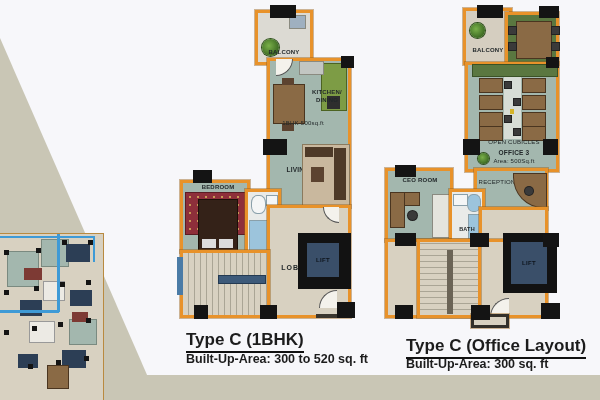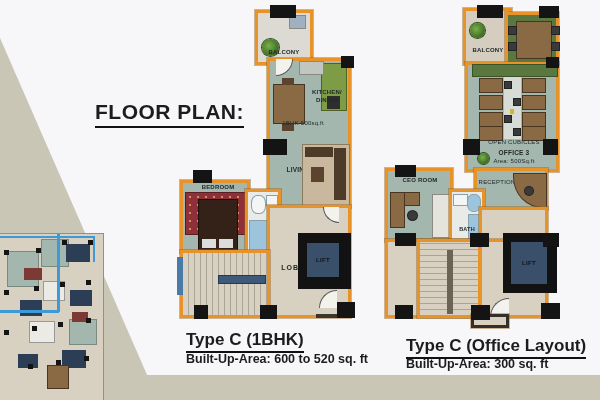--- a/index.html
+++ b/index.html
@@ -43,21 +43,20 @@
   .blue{background:#9cc4dc;}
   .thumb-line{position:absolute;background:#3e9ad6;}
 </style>
 </head>
 <body>
 
 <div class="stage">
   <div class="tri"></div>
   <div class="band"></div>
 
-  <div class="heading">FLOOR PLAN:</div>
 
   <div>
 
     <div class="room f-gray abs" style="left:255px;top:10px;width:58px;height:55px;">
       <div class="plant" style="left:4px;top:26px;width:17px;height:17px;"></div>
       <div class="cabinet" style="left:32px;top:3px;width:15px;height:12px;background:#9fb0c0;"></div>
       <div class="rlabel" style="left:4px;top:36px;width:44px;">BALCONY</div>
     </div>
 
     <div class="room f-teal" style="left:267px;top:58px;width:84px;height:150px;">
@@ -115,21 +114,21 @@
 
     <div class="col" style="left:270px;top:5px;width:26px;height:13px;"></div>
     <div class="col" style="left:341px;top:56px;width:13px;height:12px;"></div>
     <div class="col" style="left:263px;top:139px;width:24px;height:16px;"></div>
     <div class="col" style="left:193px;top:170px;width:19px;height:13px;"></div>
     <div class="col" style="left:194px;top:305px;width:14px;height:14px;"></div>
     <div class="col" style="left:260px;top:305px;width:17px;height:14px;"></div>
     <div class="col" style="left:337px;top:302px;width:18px;height:16px;"></div>
 
     <div class="ptitle" style="left:186px;top:330px;">Type C (1BHK)</div>
-    <div class="psub" style="left:186px;top:352px;">Built-Up-Area: 600 to 520 sq. ft</div>
+    <div class="psub" style="left:186px;top:352px;">Built-Up-Area: 300 to 520 sq. ft</div>
   </div>
 
   <div>
     <div class="room f-tan" style="left:463px;top:8px;width:49px;height:57px;">
       <div class="plant" style="left:4px;top:12px;width:15px;height:15px;"></div>
       <div class="rlabel" style="left:0px;top:36px;width:44px;">BALCONY</div>
     </div>
 
     <div class="room f-olive" style="left:505px;top:12px;width:54px;height:53px;">
       <div class="abs wood" style="left:9px;top:7px;width:34px;height:36px;"></div>

